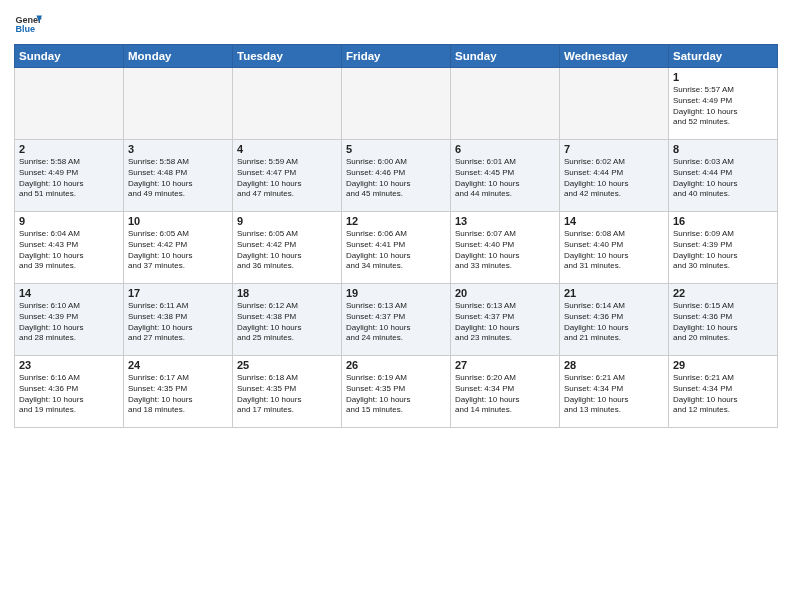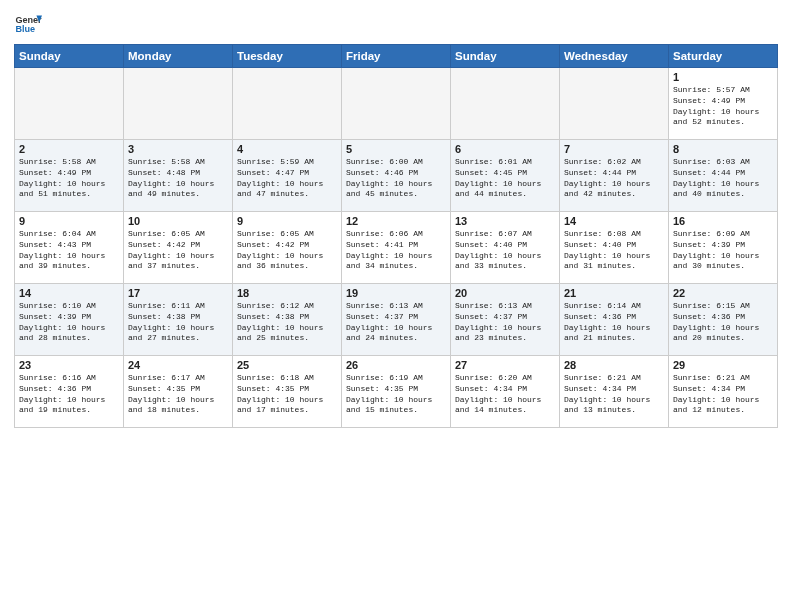--- a/index.html
+++ b/index.html
@@ -73,21 +73,20 @@
     }
     .day-num {
       font-size: 11px;
       font-weight: bold;
       margin-bottom: 2px;
     }
     .day-info {
       font-size: 8px;
       color: #222;
       line-height: 1.35;
-      font-family: Liberation Mono, monospace;
     }
     .alt-row td {
       background: #f0f4f8;
     }
     .alt-row td.empty {
       background: #eaeef2;
     }
   </style>
 </head>
 <body>

